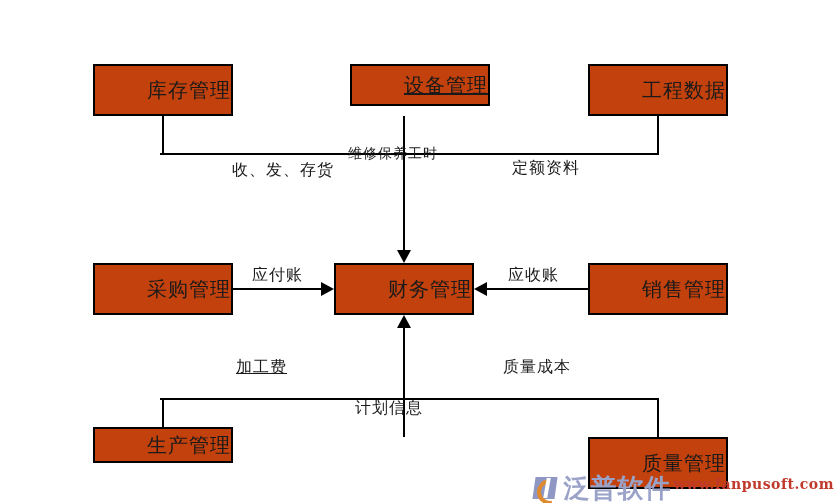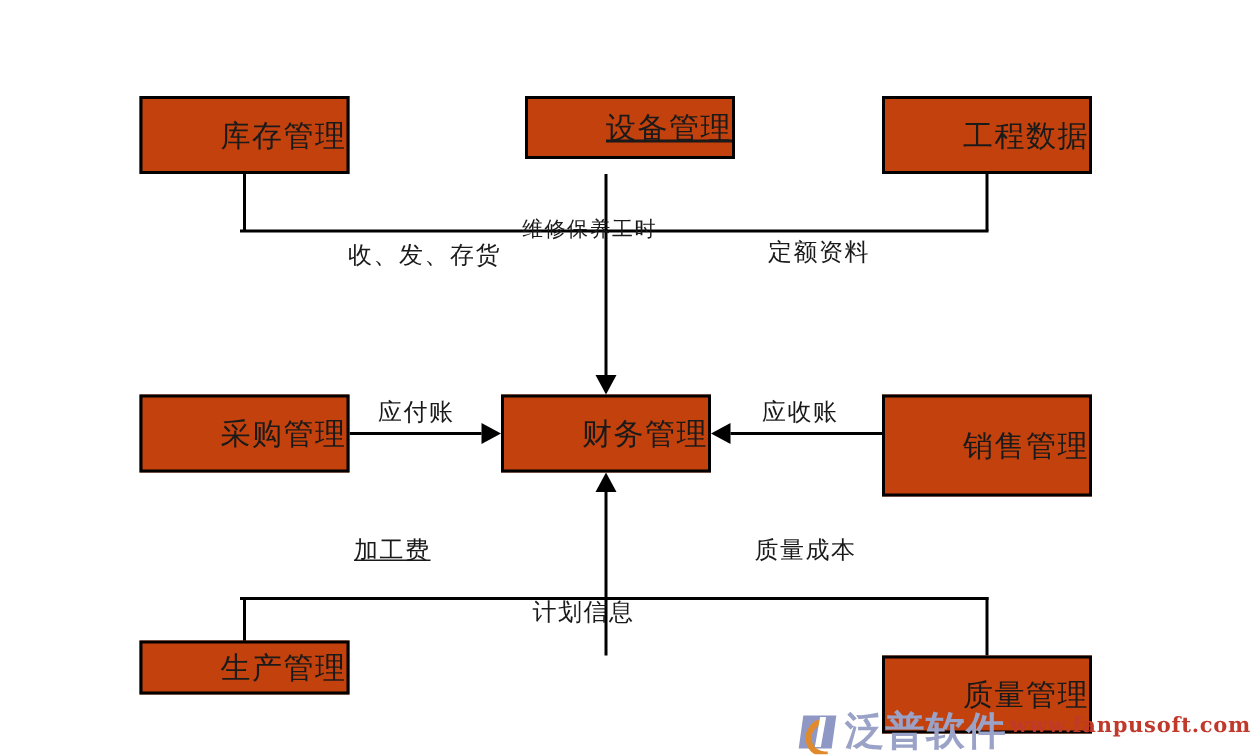--- a/index.html
+++ b/index.html
@@ -157,21 +157,21 @@
   <div class="node" style="left:588px; top:64px;  width:140px; height:52px;">
     <span>工程数据</span>
   </div>
 
   <div class="node" style="left:93px;  top:263px; width:140px; height:52px;">
     <span>采购管理</span>
   </div>
   <div class="node" style="left:334px; top:263px; width:140px; height:52px;">
     <span>财务管理</span>
   </div>
-  <div class="node" style="left:588px; top:263px; width:140px; height:68px;">
+  <div class="node" style="left:588px; top:263px; width:140px; height:52px;">
     <span>销售管理</span>
   </div>
 
   <div class="node" style="left:93px;  top:427px; width:140px; height:36px;font-family:Liberation Mono, monospace;">
     <span>生产管理</span>
   </div>
   <div class="node" style="left:588px; top:437px; width:140px; height:52px;">
     <span>质量管理</span>
   </div>
 

